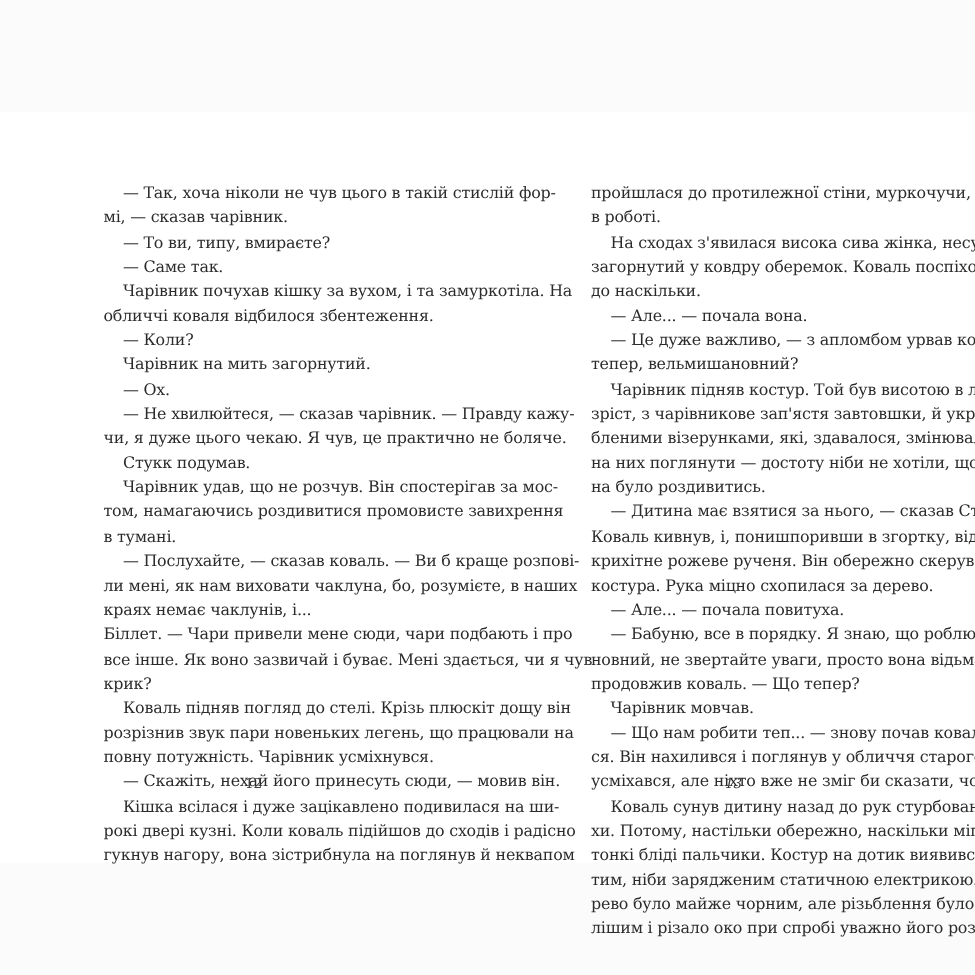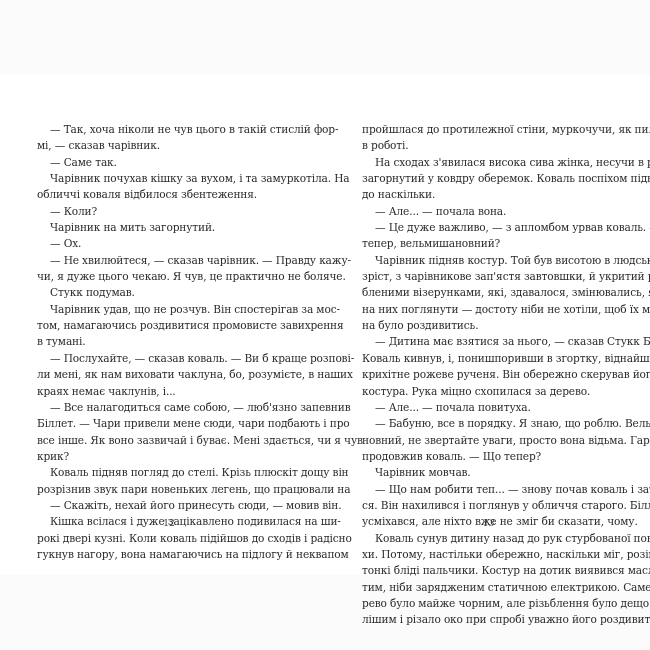--- a/index.html
+++ b/index.html
@@ -14,20 +14,21 @@
     .band-bottom { position: absolute; left: 0; top: 575px; width: 650px; height: 75px; background: #fbfbfb; }
     .spread {
       position: absolute; left: 0; top: 75px; width: 650px; height: 500px;
       background: #ffffff;
     }
     .page {
       position: absolute; top: 46px;
       font-size: 10.6px;
       line-height: 16.35px;
       letter-spacing: -0.15px;
+      margin-left: 32px;
     }
     .page.left { left: 37px; width: 286px; }
     .page.right { left: 362px; width: 248px; }
     .line {
       display: block;
       white-space: nowrap;
       height: 16.35px;
       text-align: justify;
       text-align-last: justify;
     }
@@ -44,45 +45,46 @@
 </head>
 <body>
 
 <div class="band-top"></div>
 <div class="band-bottom"></div>
 
 <div class="spread">
   <div class="page left" id="left-page">
       <span class="line indent">— Так, хоча ніколи не чув цього в такій стислій фор-</span>
       <span class="line last">мі, — сказав чарівник.</span>
+      <span class="line indent last">— То ви, типу, вмираєте?</span>
       <span class="line indent last">— Саме так.</span>
       <span class="line indent">Чарівник почухав кішку за вухом, і та замуркотіла. На</span>
       <span class="line last">обличчі коваля відбилося збентеження.</span>
       <span class="line indent last">— Коли?</span>
       <span class="line indent last">Чарівник на мить загорнутий.</span>
       <span class="line indent last">— Ох.</span>
       <span class="line indent">— Не хвилюйтеся, — сказав чарівник. — Правду кажу-</span>
       <span class="line last">чи, я дуже цього чекаю. Я чув, це практично не боляче.</span>
       <span class="line indent last">Стукк подумав.</span>
       <span class="line indent">Чарівник удав, що не розчув. Він спостерігав за мос-</span>
       <span class="line">том, намагаючись роздивитися промовисте завихрення</span>
       <span class="line last">в тумані.</span>
       <span class="line indent">— Послухайте, — сказав коваль. — Ви б краще розпові-</span>
       <span class="line">ли мені, як нам виховати чаклуна, бо, розумієте, в наших</span>
       <span class="line last">краях немає чаклунів, і...</span>
-      <span class="line indent">— Все налагодиться саме собою, — люб'язно запевнив</span>
       <span class="line">Біллет. — Чари привели мене сюди, чари подбають і про</span>
       <span class="line">все інше. Як воно зазвичай і буває. Мені здається, чи я чув</span>
       <span class="line last">крик?</span>
       <span class="line indent">Коваль підняв погляд до стелі. Крізь плюскіт дощу він</span>
       <span class="line">розрізнив звук пари новеньких легень, що працювали на</span>
+      <span class="line last">повну потужність. Чарівник усміхнувся.</span>
       <span class="line indent last">— Скажіть, нехай його принесуть сюди, — мовив він.</span>
       <span class="line indent">Кішка всілася і дуже зацікавлено подивилася на ши-</span>
       <span class="line">рокі двері кузні. Коли коваль підійшов до сходів і радісно</span>
-      <span class="line">гукнув нагору, вона намагаючись на підлогу й неквапом</span>
+      <span class="line">гукнув нагору, вона зістрибнула на поглянув й неквапом</span>
     </div>
   <div class="folio left">12</div>
 
   <div class="page right" id="right-page">
       <span class="line">пройшлася до протилежної стіни, муркочучи, як пилка</span>
       <span class="line last">в роботі.</span>
       <span class="line indent">На сходах з'явилася висока сива жінка, несучи в руках</span>
       <span class="line">загорнутий у ковдру оберемок. Коваль поспіхом підвів її</span>
       <span class="line last">до наскільки.</span>
       <span class="line indent last">— Але... — почала вона.</span>

